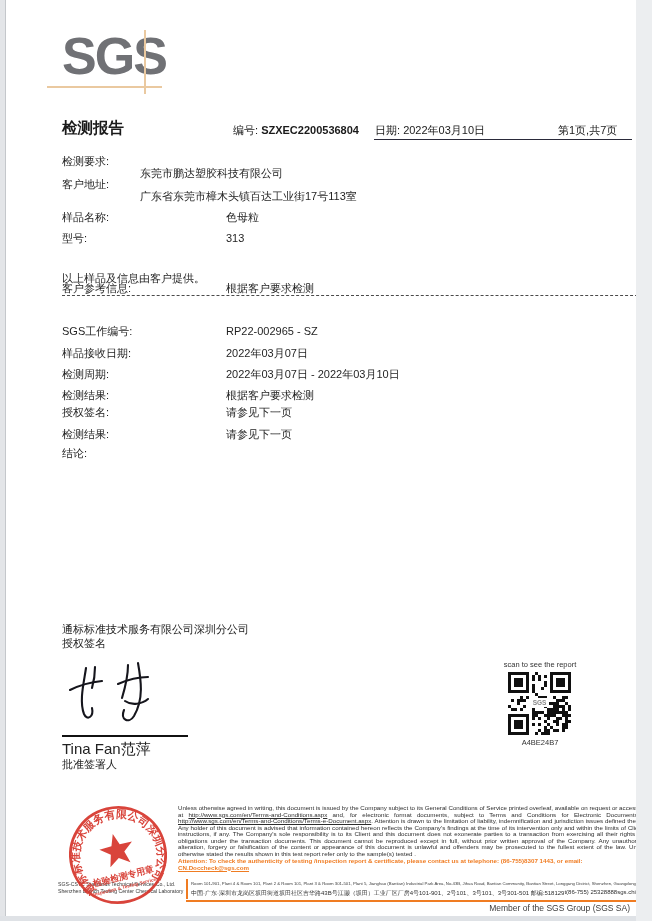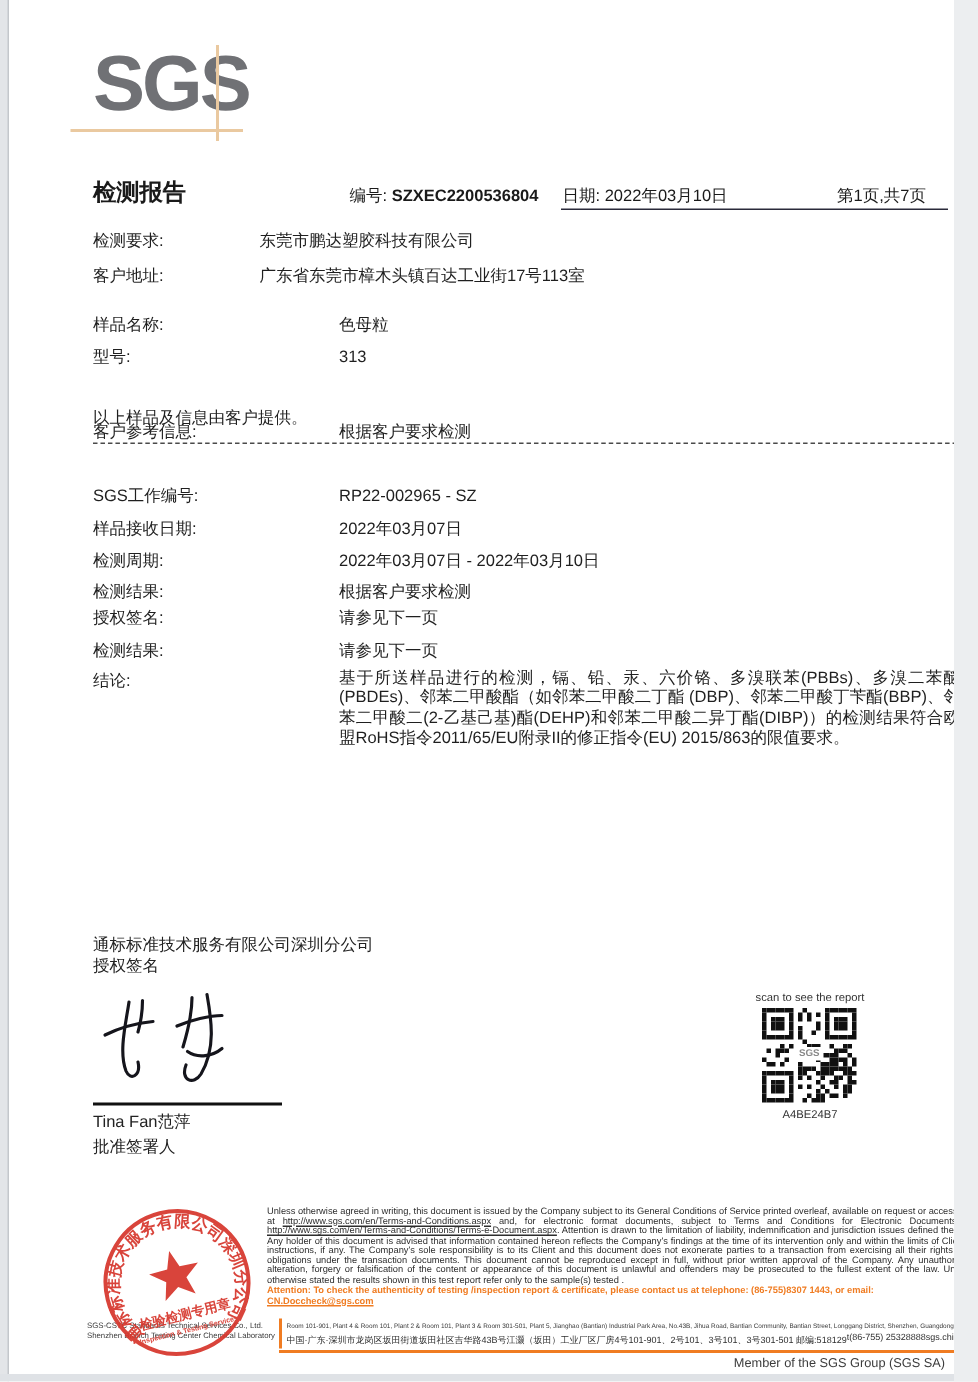--- a/index.html
+++ b/index.html
@@ -13,33 +13,33 @@
   .logo-text{left:62px;top:30px;font-size:52px;font-weight:bold;letter-spacing:-2px;color:#707175;line-height:1;}
   .logo-hline{left:47px;top:86px;width:115px;height:2px;background:#eac9a0;}
   .logo-vline{left:144px;top:30px;width:2px;height:64px;background:#eac9a0;}
   
   .doc-title{left:62px;top:118px;font-size:15.5px;font-weight:bold;color:#1a1a1a;}
   .hmeta{top:123px;font-size:11px;color:#1a1a1a;}
   .head-rule{left:374px;top:139px;width:258px;height:1px;background:#2a2a3a;}
   
   .row{left:62px;font-size:11px;line-height:13px;white-space:nowrap;color:#1f1f1f;}
   .row .lbl{display:inline-block;}
-  .val-near{position:absolute;left:78px;top:0;margin-left:33px;}
+  .val-near{position:absolute;left:78px;top:12px;}
   .val-far{position:absolute;left:164px;top:0;}
   .note{left:62px;font-size:11px;color:#1f1f1f;}
   .dashed-sep{left:62px;top:295px;width:586px;border-top:1.4px dashed #4a4a4a;}
   
   .conclusion-label{left:62px;top:446px;font-size:11px;}
   .conclusion-text{left:226px;top:446px;width:414px;font-size:11px;line-height:13.4px;color:#1f1f1f;text-align:justify;}
   
   .sig-company{left:62px;top:622px;font-size:11px;}
   .sig-auth{left:62px;top:636px;font-size:11px;}
   .sig-svg{left:62px;top:656px;}
   .sig-line{left:62px;top:735px;width:126px;height:2px;background:#111;}
-  .sig-name{left:62px;top:740px;font-size:11px;}
+  .sig-name{left:62px;top:740px;font-size:15px;}
   .sig-title{left:62px;top:757px;font-size:11px;}
   
   .qr-caption{left:490px;top:660px;width:100px;text-align:center;font-size:7.5px;color:#333;}
   .qr-box{left:508px;top:672px;width:63px;height:63px;background:#fff;}
   .qc{position:absolute;background:#101010;}
   .qr-center{left:530px;top:698px;width:19px;height:9px;background:#fff;font-size:6.5px;font-weight:bold;
              color:#8a8a8a;text-align:center;line-height:9px;letter-spacing:0;}
   .qr-code{left:490px;top:738px;width:100px;text-align:center;font-size:7.5px;color:#333;}
   
   .legal-block{left:178px;top:805px;width:470px;z-index:1;}
@@ -123,21 +123,20 @@
   <div class="abs row" style="top:406px;">
     <span class="lbl">授权签名:</span>
     <span class="val-far">请参见下一页</span>
   </div>
   <div class="abs row" style="top:428px;">
     <span class="lbl">检测结果:</span>
     <span class="val-far">请参见下一页</span>
   </div>
 
   <div class="abs conclusion-label">结论:</div>
-  <div class="abs conclusion-text">基于所送样品进行的检测，镉、铅、汞、六价铬、多溴联苯(PBBs)、多溴二苯醚(PBDEs)、邻苯二甲酸酯（如邻苯二甲酸二丁酯 (DBP)、邻苯二甲酸丁苄酯(BBP)、邻苯二甲酸二(2-乙基己基)酯(DEHP)和邻苯二甲酸二异丁酯(DIBP)）的检测结果符合欧盟RoHS指令2011/65/EU附录II的修正指令(EU) 2015/863的限值要求。</div>
 
   <div class="abs sig-company">通标标准技术服务有限公司深圳分公司</div>
   <div class="abs sig-auth">授权签名</div>
   <svg class="abs sig-svg" width="120" height="75" viewBox="0 0 120 75">
     <g fill="none" stroke="#15151c" stroke-width="2.1" stroke-linecap="round">
       <path d="M8,34 C18,29 30,26 40,25"></path>
       <path d="M24,12 C22,26 17,45 22,58 C25,65 32,61 30,52"></path>
       <path d="M33,11 C33,19 32,25 30,32"></path>
       <path d="M56,28 C65,24 78,21 86,21"></path>
       <path d="M66,9 C66,20 63,32 60,42"></path>

